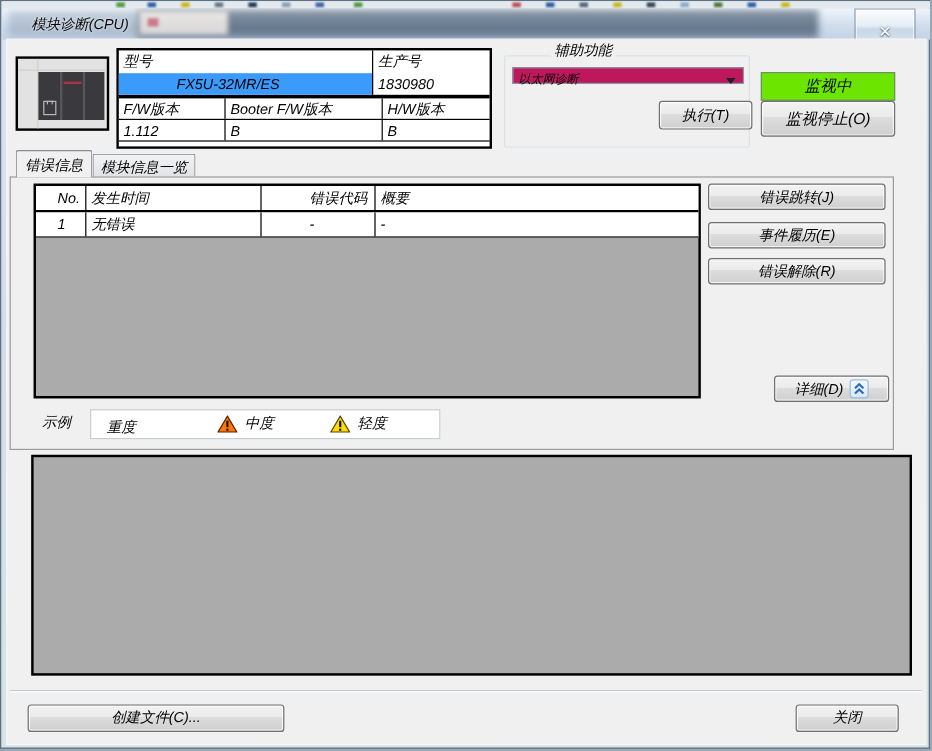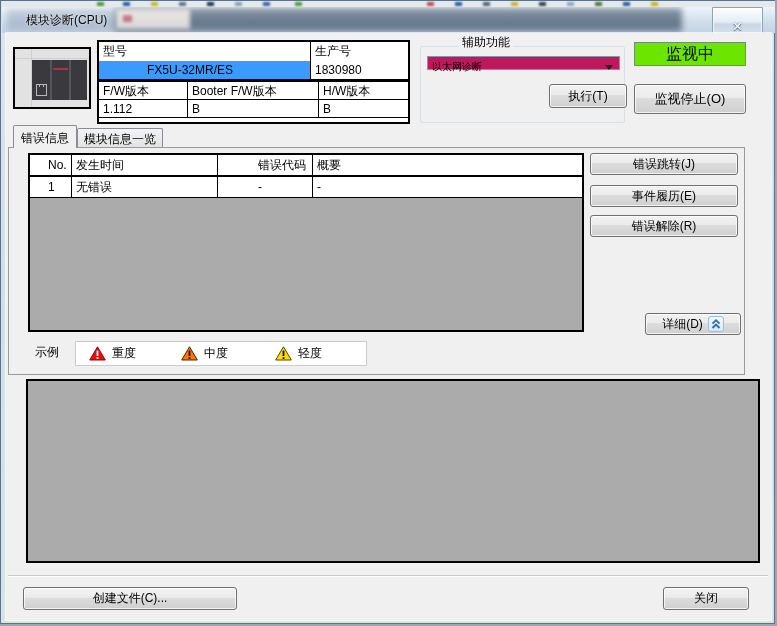--- a/index.html
+++ b/index.html
@@ -1,17 +1,17 @@
 <!DOCTYPE html>
 <html><head>
 <meta charset="utf-8">
 <style>
   html,body{margin:0;padding:0;background:#9AA8B6;}
   body{width:777px;height:626px;overflow:hidden;font-family:"Liberation Sans","DejaVu Sans",sans-serif;-webkit-font-smoothing:antialiased;}
-  .window{position:relative;width:775px;height:624px;background:linear-gradient(180deg,#DCE6F0 0%,#D2DEE8 40%,#D6E4E2 100%);border:1px solid #5F7185;box-sizing:border-box;}
+  .window{position:relative;width:775px;height:624px;background:linear-gradient(180deg,#DCE6F0 0%,#D2DEE8 40%,#D6E4E2 100%);border:1px solid #5F7185;box-sizing:border-box;font-style:italic;}
   
   .top-strip{position:absolute;left:1px;top:0;width:773px;height:6px;background:#E4E9EE;overflow:hidden;}
   .strip-dots{position:absolute;left:95px;top:1px;width:7px;height:4px;background:#4E9A3C;filter:blur(1px);
     box-shadow:26px 0 #2B5FA8,54px 0 #C8B820,82px 0 #667788,110px 0 #223B55,138px 0 #88A0B8,166px 0 #3A66A8,
     198px 0 #4E9A3C,330px 0 #C05050,358px 0 #2B5FA8,386px 0 #556677,414px 0 #C8B820,442px 0 #334455,
     470px 0 #88AACC,498px 0 #4C7A34,526px 0 #2B5FA8,554px 0 #C8B820;}
   
   .titlebar{position:absolute;left:1px;top:6px;width:773px;height:26px;overflow:hidden;
     background:linear-gradient(180deg,#E9F0F8 0%,#CFDCEA 55%,#C4D3E4 100%);}
   .bg-shade{position:absolute;left:5px;top:2px;width:106px;height:22px;background:#8C9DB2;filter:blur(3px);opacity:.65;}
@@ -55,22 +55,22 @@
   
   .groupbox{position:absolute;left:414px;top:13px;width:205px;height:77px;border:1px solid #D9E1E7;border-radius:2px;}
   .groupbox-label{position:absolute;left:417px;top:1px;font-size:12px;background:#F0F0F0;padding:0 3px;color:#000;margin-left:36px;}
   .combo{position:absolute;left:421px;top:23px;width:193px;height:14px;border:1px solid #8696A6;background:#be185d;font-size:10px;line-height:20px;padding-left:4px;cursor:default;}
   .combo .arrow{position:absolute;right:6px;top:8px;width:0;height:0;border-left:4px solid transparent;border-right:4px solid transparent;border-top:5px solid #222;}
   
   .btn{position:absolute;border:1px solid #707070;border-radius:3px;font-size:12px;color:#000;text-align:center;cursor:pointer;
     background:linear-gradient(180deg,#F2F2F2 0%,#EBEBEB 45%,#DDDDDD 46%,#CFCFCF 100%);
     box-shadow:inset 0 0 0 1px rgba(255,255,255,.75);display:flex;align-items:center;justify-content:center;}
   .exec-btn{left:543px;top:51px;width:78px;height:24px;}
-  .monitor-green{position:absolute;left:628px;top:9px;width:112px;height:24px;background:#6CE600;border:1px solid #6F8F6F;
-    font-size:16px;color:#000;display:flex;align-items:center;justify-content:center;}
+  .monitor-green{position:absolute;left:628px;top:27px;width:112px;height:24px;background:#6CE600;border:1px solid #6F8F6F;
+    font-size:13px;color:#000;display:flex;align-items:center;justify-content:center;}
   .monitor-stop{left:628px;top:51px;width:112px;height:30px;font-size:13px;}
   
   .tab{position:absolute;font-size:12px;text-align:center;border:1px solid #8C8C95;border-bottom:none;border-radius:2px 2px 0 0;cursor:pointer;}
   .tab-active{left:7px;top:92px;width:64px;height:23px;background:#F0F0F0;z-index:3;padding-top:4px;}
   .tab-inactive{left:71px;top:95px;width:86px;height:20px;background:linear-gradient(180deg,#F2F3F4,#E0E2E5);z-index:1;padding-top:2px;}
   .tab-panel{position:absolute;left:2px;top:114px;width:737px;height:228px;border:1px solid #9B9B9B;background:#F0F0F0;z-index:2;}
   
   .err-table{position:absolute;left:22px;top:120px;width:556px;height:179px;border:2px solid #000;background:#ABABAB;z-index:4;font-size:12px;}
   .et-header{display:flex;height:22px;line-height:20px;background:#FFF;border-bottom:2px solid #000;}
   .et-row{display:flex;height:21px;line-height:20px;background:#FFF;border-bottom:1px solid #000;}
@@ -83,21 +83,21 @@
   
   .btn-jump{left:584px;top:120px;width:148px;height:22px;z-index:4;}
   .btn-history{left:584px;top:152px;width:148px;height:22px;z-index:4;}
   .btn-clear{left:584px;top:182px;width:148px;height:22px;z-index:4;}
   .btn-detail{left:639px;top:280px;width:96px;height:22px;z-index:4;gap:5px;}
   .chev-box{width:16px;height:16px;border:1px solid #9EBEDD;border-radius:3px;background:linear-gradient(180deg,#F2F9FF,#D6E9F8);display:flex;align-items:center;justify-content:center;}
   
   .legend-label{position:absolute;left:29px;top:311px;font-size:12px;z-index:4;}
   .legend-box{position:absolute;left:69px;top:308px;width:292px;height:25px;background:#FFF;border:1px solid #C8CDD2;z-index:4;}
   .legend-item{position:absolute;top:0;height:23px;display:flex;align-items:center;gap:6px;font-size:12px;}
-  .li-1{left:13px;} .li-2{left:105px;} .li-3{left:199px;}
+  .li-1{left:13px;flex-direction:column;} .li-2{left:105px;} .li-3{left:199px;}
   
   .detail-pane{position:absolute;left:20px;top:346px;width:734px;height:184px;border:2px solid #000;background:#ABABAB;}
   
   .separator{position:absolute;left:2px;top:542px;width:760px;height:0;border-top:1px solid #C3CAD1;border-bottom:1px solid #FDFDFD;}
   .btn-create{left:17px;top:554px;width:214px;height:23px;}
   .btn-close-dlg{left:657px;top:554px;width:86px;height:23px;}
 </style>
 </head>
 <body>
 

